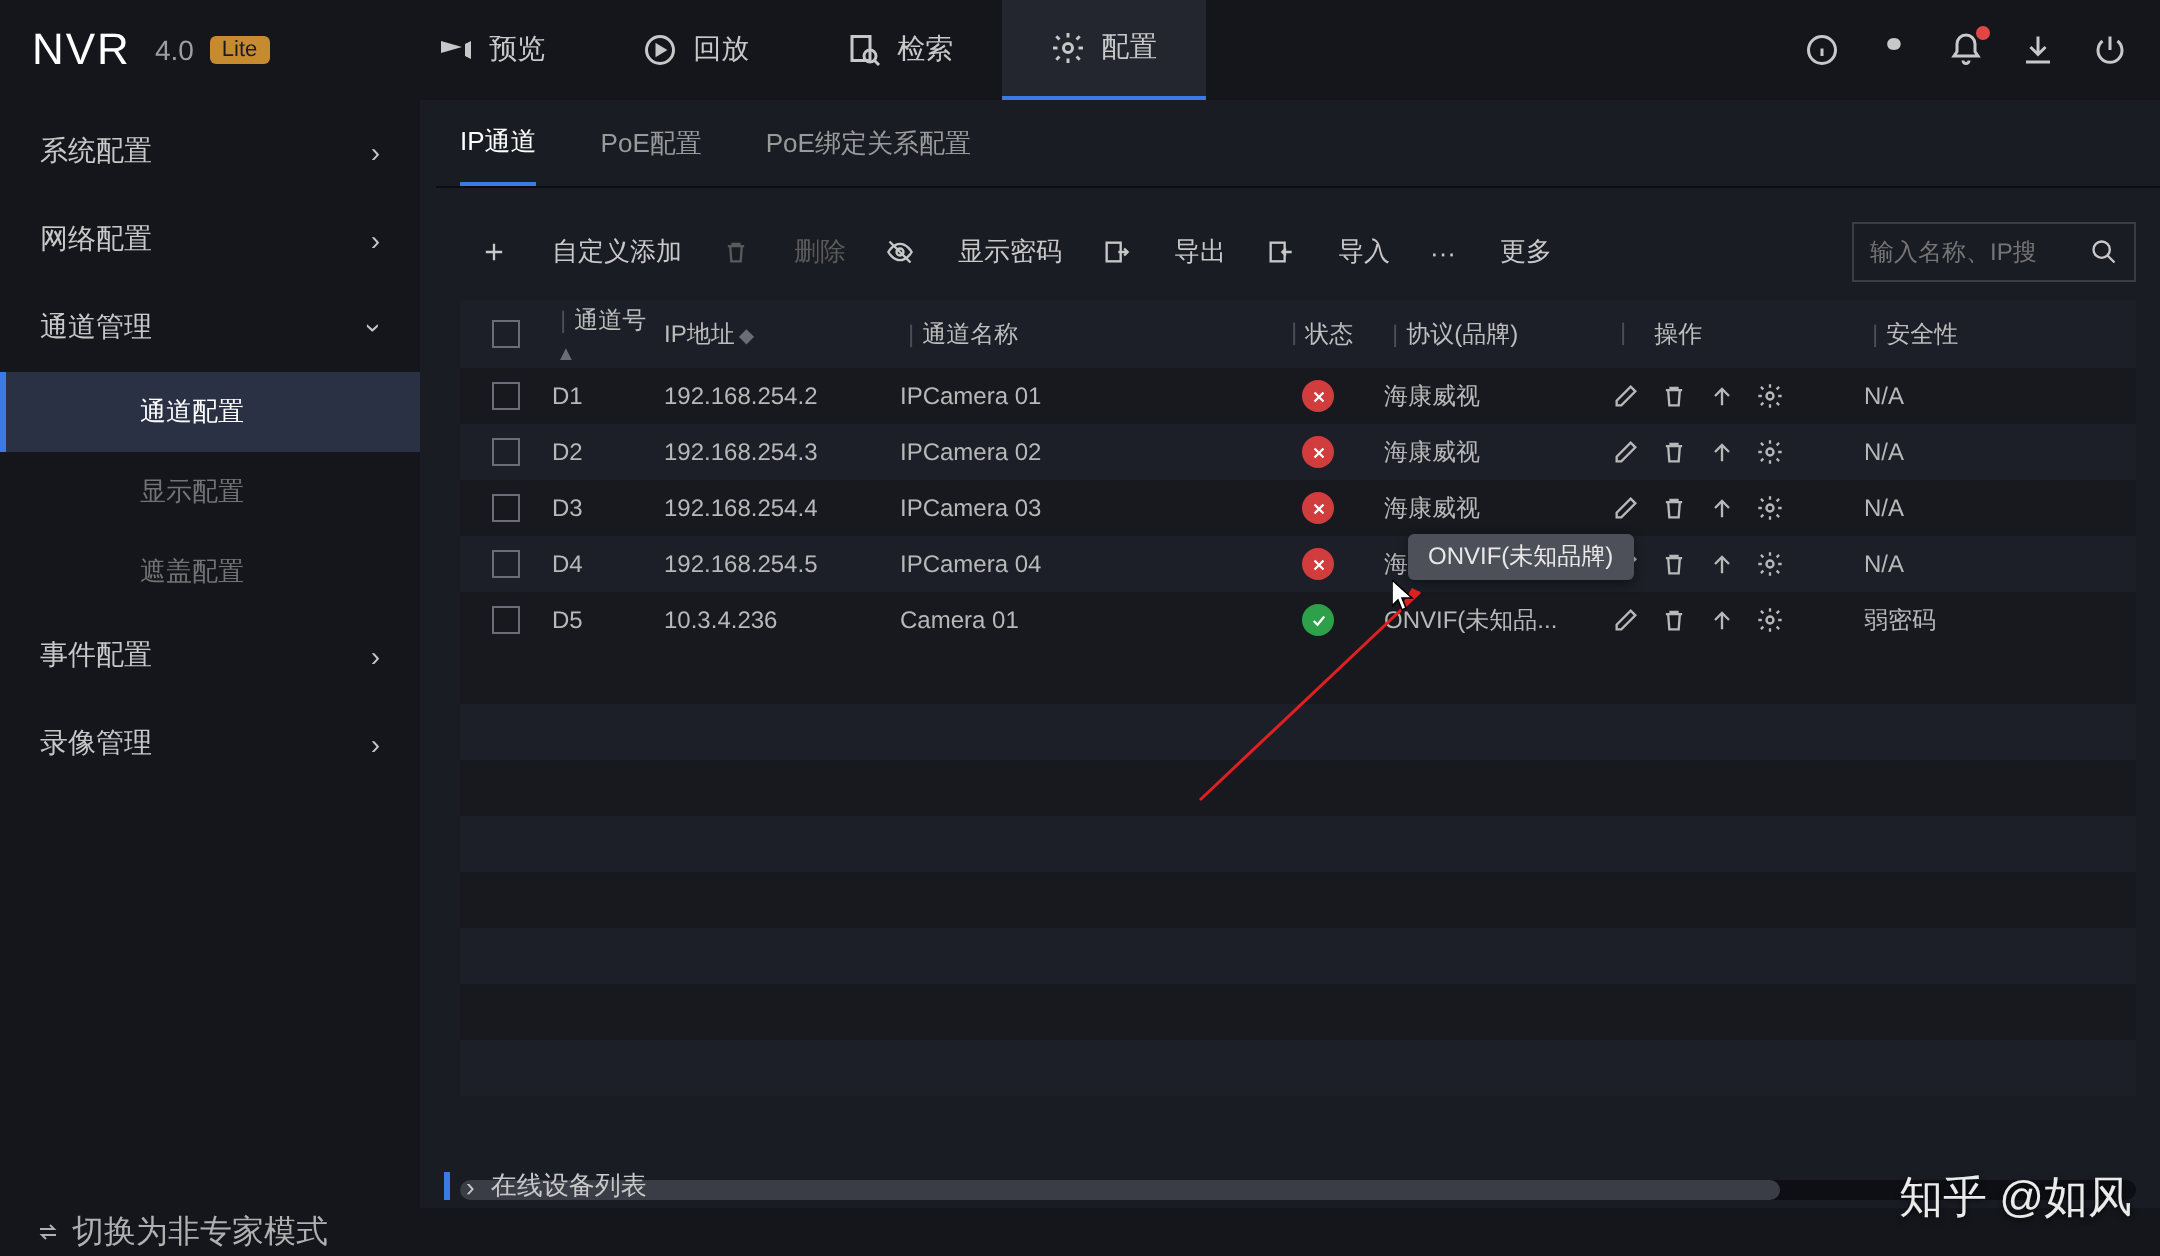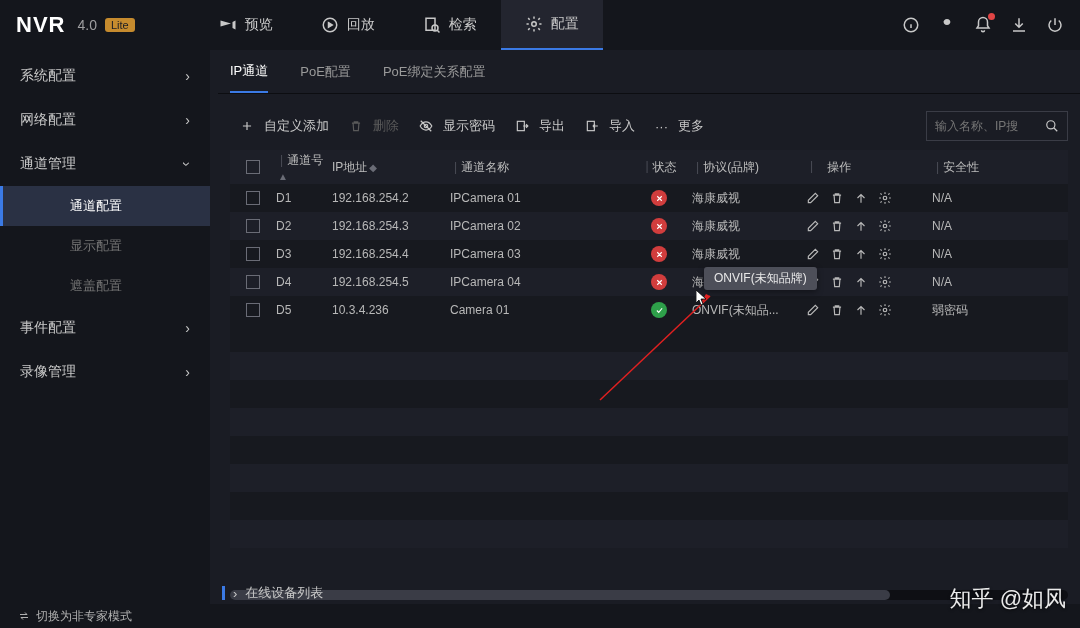--- a/index.html
+++ b/index.html
@@ -1,19 +1,19 @@
 <!DOCTYPE html>
 <html><head>
 <meta charset="utf-8">
 <style>
 *{margin:0;padding:0;box-sizing:border-box;font-family:"Microsoft YaHei",Arial,sans-serif}
 body{width:1080px;height:628px;background:#1a1c24;color:#c8c8c8;overflow:hidden;position:relative}
 .topbar{height:50px;background:#14161c;display:flex;align-items:center;padding:0 16px}
 .brand{display:flex;align-items:center;gap:8px}
-.brand-nvr{color:#fff;font-weight:700;font-size:22px;letter-spacing:1px}
+.brand-nvr{color:#fff;font-weight:400;font-size:22px;letter-spacing:1px}
 .brand-ver{color:#9e9ea0;font-size:14px;margin-left:4px}
 .brand-lite{background:#c68b2e;color:#1a1c24;font-size:11px;padding:1px 6px;border-radius:3px;font-weight:400}
 .mainnav{display:flex;margin-left:60px;height:100%}
 .mainnav .tab{display:flex;align-items:center;gap:8px;padding:0 24px;color:#c8c8c8;cursor:pointer;font-size:14px}
 .mainnav .tab.active{background:#23252f;border-bottom:2px solid #3b7ae5}
 .mainnav .tab svg{width:18px;height:18px}
 .topright{margin-left:auto;display:flex;gap:18px;align-items:center}
 .topright .ico{width:18px;height:18px;cursor:pointer;position:relative;color:#c8c8c8}
 .reddot{position:absolute;top:-3px;right:-3px;width:7px;height:7px;background:#e14545;border-radius:50%}
 .body{display:flex;height:calc(100% - 74px)}
@@ -21,21 +21,21 @@
 .sidegroup{height:44px;display:flex;align-items:center;justify-content:space-between;padding:0 20px 0 20px;font-size:14px;color:#c8c8c8;cursor:pointer}
 .sideitem{height:40px;display:flex;align-items:center;padding-left:70px;font-size:13px;color:#737373;cursor:pointer}
 .sideitem.active{background:#2a3144;color:#fff;border-left:3px solid #3b7ae5;padding-left:67px}
 .main{flex:1;padding:0 0 0 8px;overflow:hidden;display:flex;flex-direction:column}
 .subtabs{height:44px;display:flex;align-items:center;gap:32px;padding-left:12px;border-bottom:1px solid #0c0d11}
 .subtabs .st{font-size:13px;color:#9a9a9a;cursor:pointer;height:100%;display:flex;align-items:center}
 .subtabs .st.active{color:#fff;border-bottom:2px solid #3b7ae5}
 .section-hd{display:flex;align-items:center;margin:12px 0 0 12px;font-size:13px;color:#c8c8c8}
 .section-hd .bar{width:3px;height:14px;background:#3b7ae5;margin-right:8px}
 .toolbar{display:flex;align-items:center;margin:14px 12px 0 12px;height:36px}
-.tbtn{display:flex;align-items:center;gap:10px;padding:0 10px;font-size:13px;color:#c8c8c8;cursor:pointer}
+.tbtn{display:flex;align-items:center;gap:22px;padding:0 10px;font-size:13px;color:#c8c8c8;cursor:pointer}
 .tbtn.disabled{color:#5a5a5a}
 .tbtn svg{width:14px;height:14px}
 .toolbar .search{margin-left:auto;display:flex;align-items:center;border:1px solid #3a3c46;height:30px}
 .toolbar .search input{background:transparent;border:0;outline:0;color:#c8c8c8;font-size:12px;padding:0 8px;width:110px}
 .toolbar .search .sbtn{width:30px;height:30px;display:flex;align-items:center;justify-content:center;cursor:pointer}
 .tablewrap{margin:6px 12px 0 12px;flex:1;overflow:hidden;position:relative}
 .thead{display:flex;height:34px;align-items:center;background:#1d1f28;font-size:12px;color:#bdbdbd}
 .trow{display:flex;height:28px;align-items:center;font-size:12px;color:#b8b8b8}
 .trow:nth-child(even){background:#1d1f28}
 .trow:nth-child(odd){background:#17191f}
@@ -55,21 +55,21 @@
 .sort{color:#6a6c76;margin-left:2px;font-size:10px}
 .sdot{width:16px;height:16px;border-radius:50%;display:inline-flex;align-items:center;justify-content:center}
 .sdot.err{background:#d13d3d}
 .sdot.ok{background:#2ea04a}
 .sdot svg{width:9px;height:9px}
 .opico{width:14px;height:14px;cursor:pointer}
 .hscroll{position:absolute;bottom:4px;left:0;right:0;height:10px;background:#0e0f14;border-radius:5px}
 .hscroll .thumb{position:absolute;left:0;width:660px;height:10px;background:#3a3c46;border-radius:5px}
 .tooltip{position:absolute;background:#4d4f59;color:#e8e8e8;font-size:12px;padding:3px 10px;border-radius:3px;white-space:nowrap;box-shadow:0 2px 6px rgba(0,0,0,.4);pointer-events:none}
 .arrow{position:absolute;pointer-events:none}
-.footer{height:24px;display:flex;align-items:center;padding-left:18px;background:#14161c;font-size:12px;color:#b0b0b0}
+.footer{height:24px;display:flex;align-items:center;padding-left:18px;background:#14161c;font-size:16px;color:#b0b0b0}
 .sw{width:12px;height:12px;margin-right:6px}
 .online-section{position:absolute;bottom:26px;left:222px;display:flex;align-items:center;font-size:13px;color:#c8c8c8}
 .online-section .bar{width:3px;height:14px;background:#3b7ae5;margin-right:8px}
 .online-section .chev{margin-right:8px}
 .watermark{position:absolute;right:14px;bottom:14px;color:#eaeaea;font-size:22px;text-shadow:0 1px 3px rgba(0,0,0,.7);pointer-events:none}
 .cursor{position:absolute;width:12px;height:16px;pointer-events:none}
 </style>
 </head>
 <body>
 

